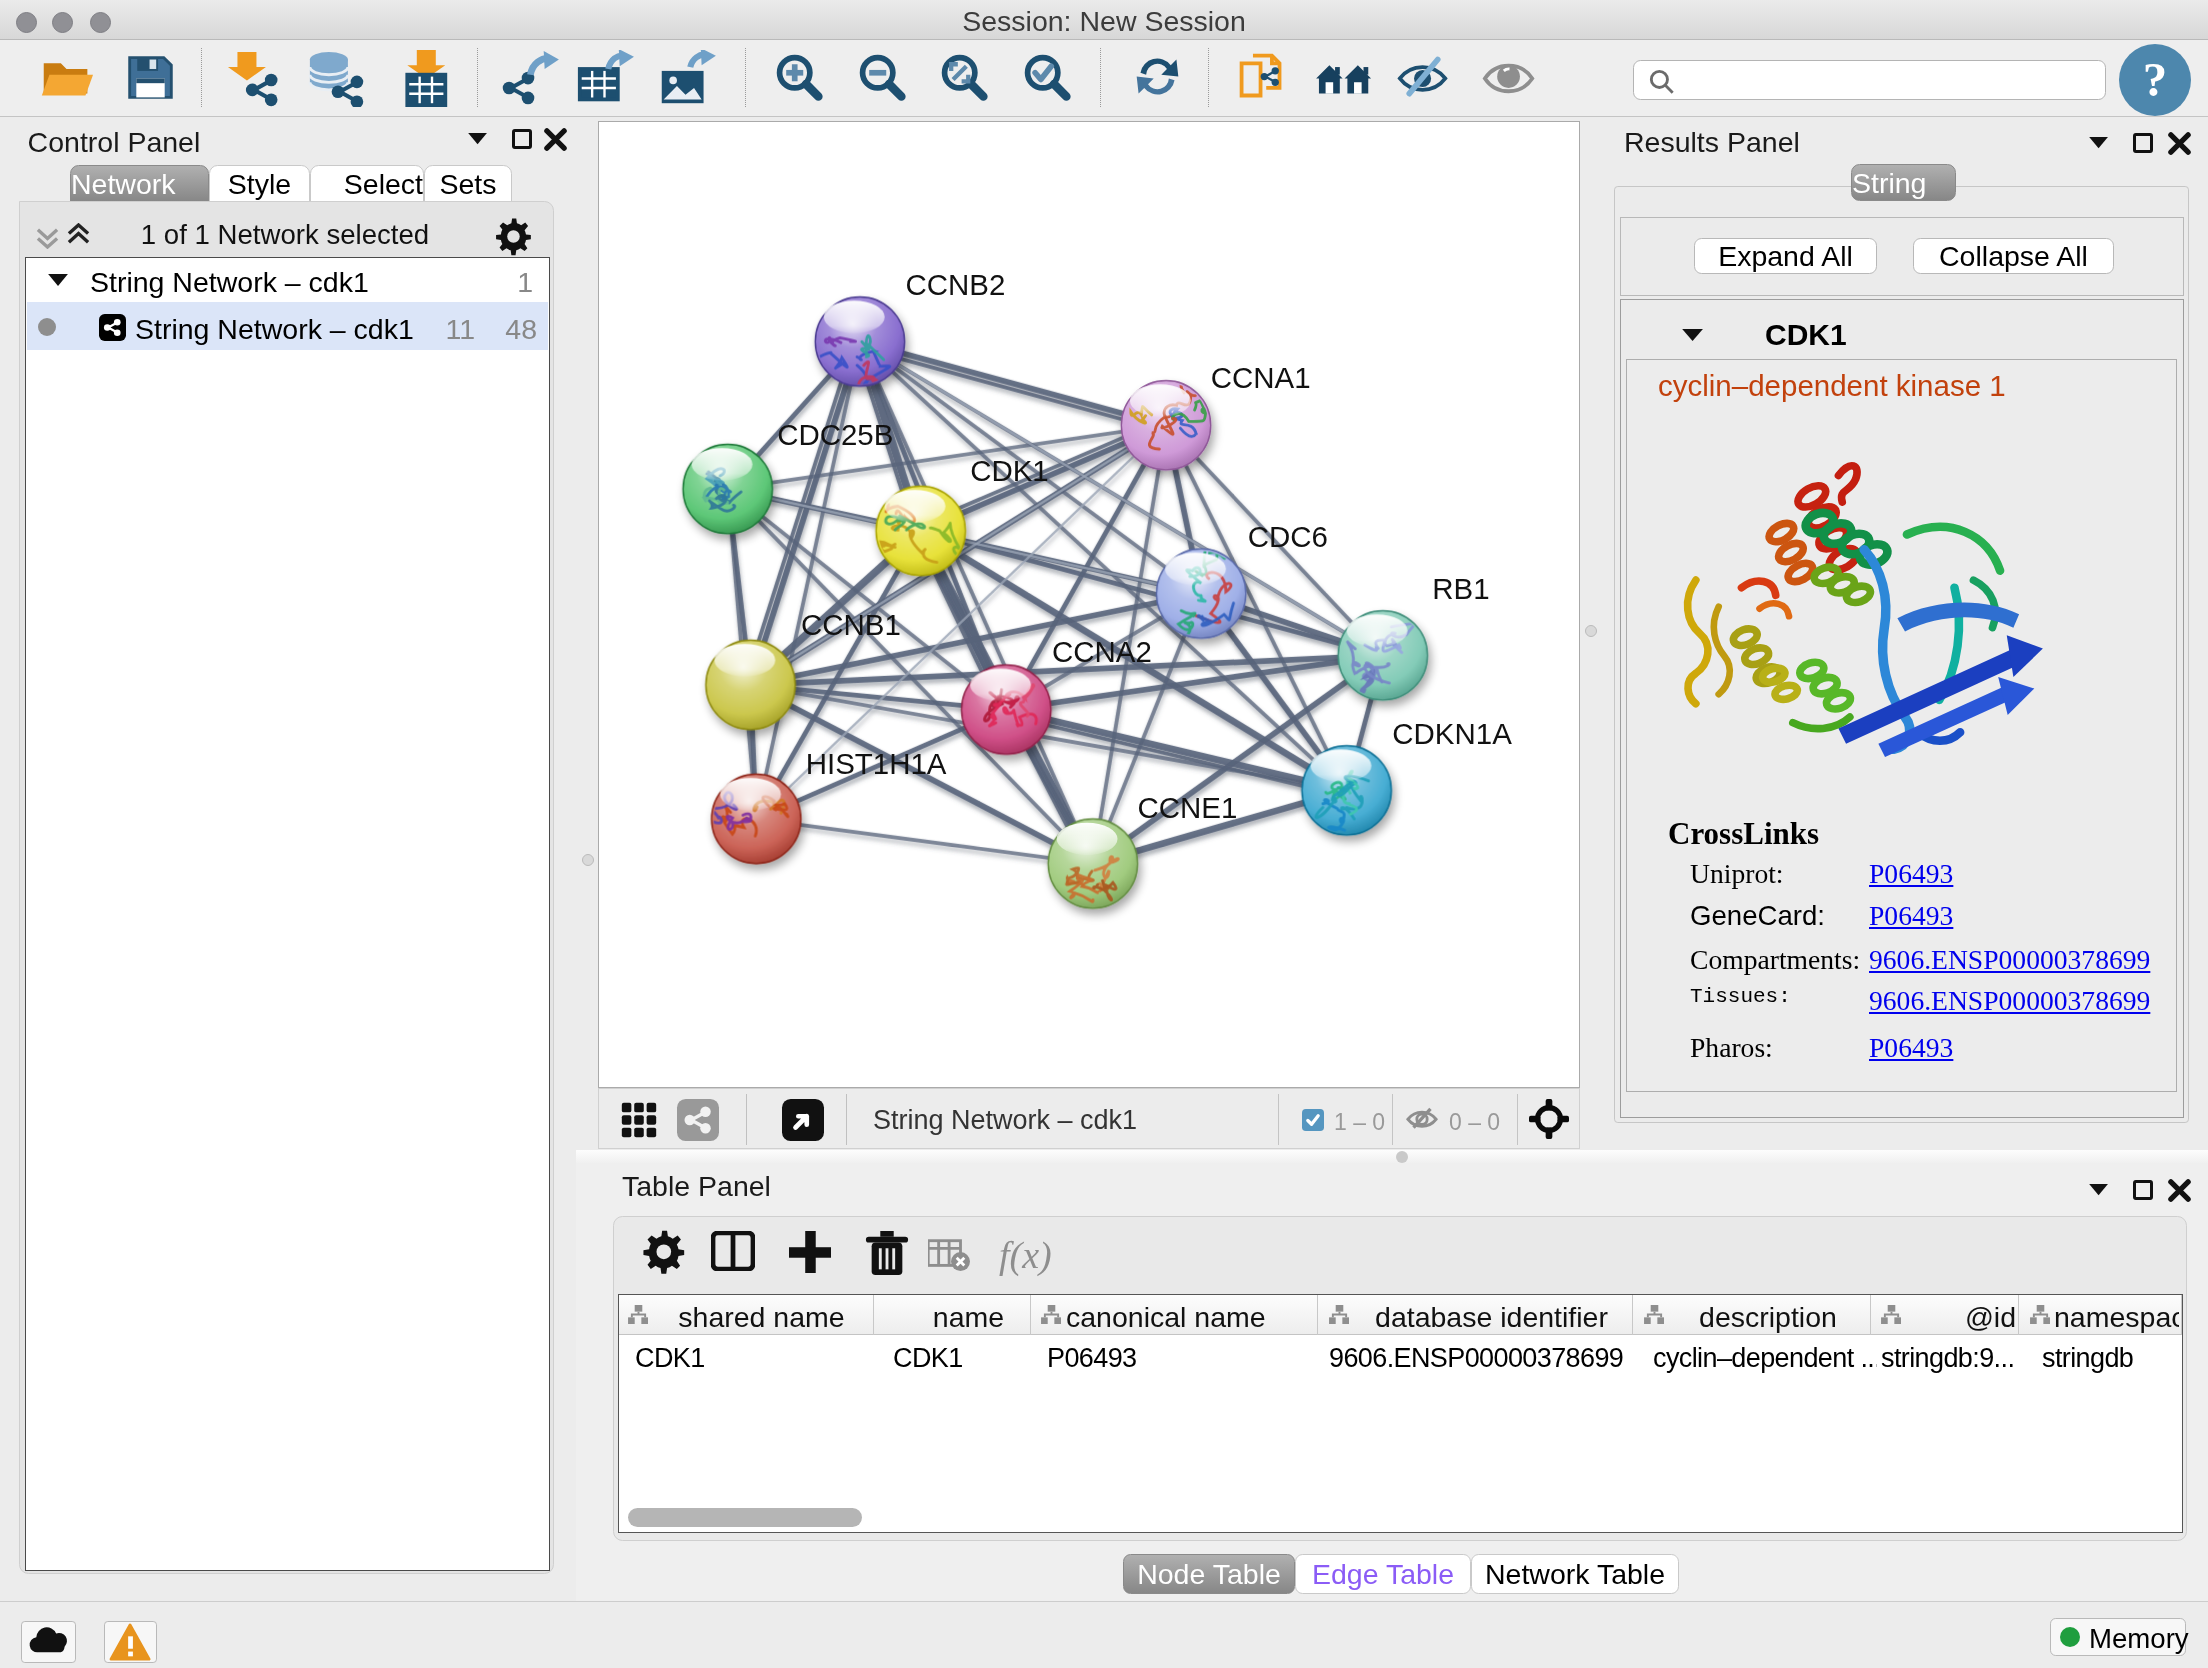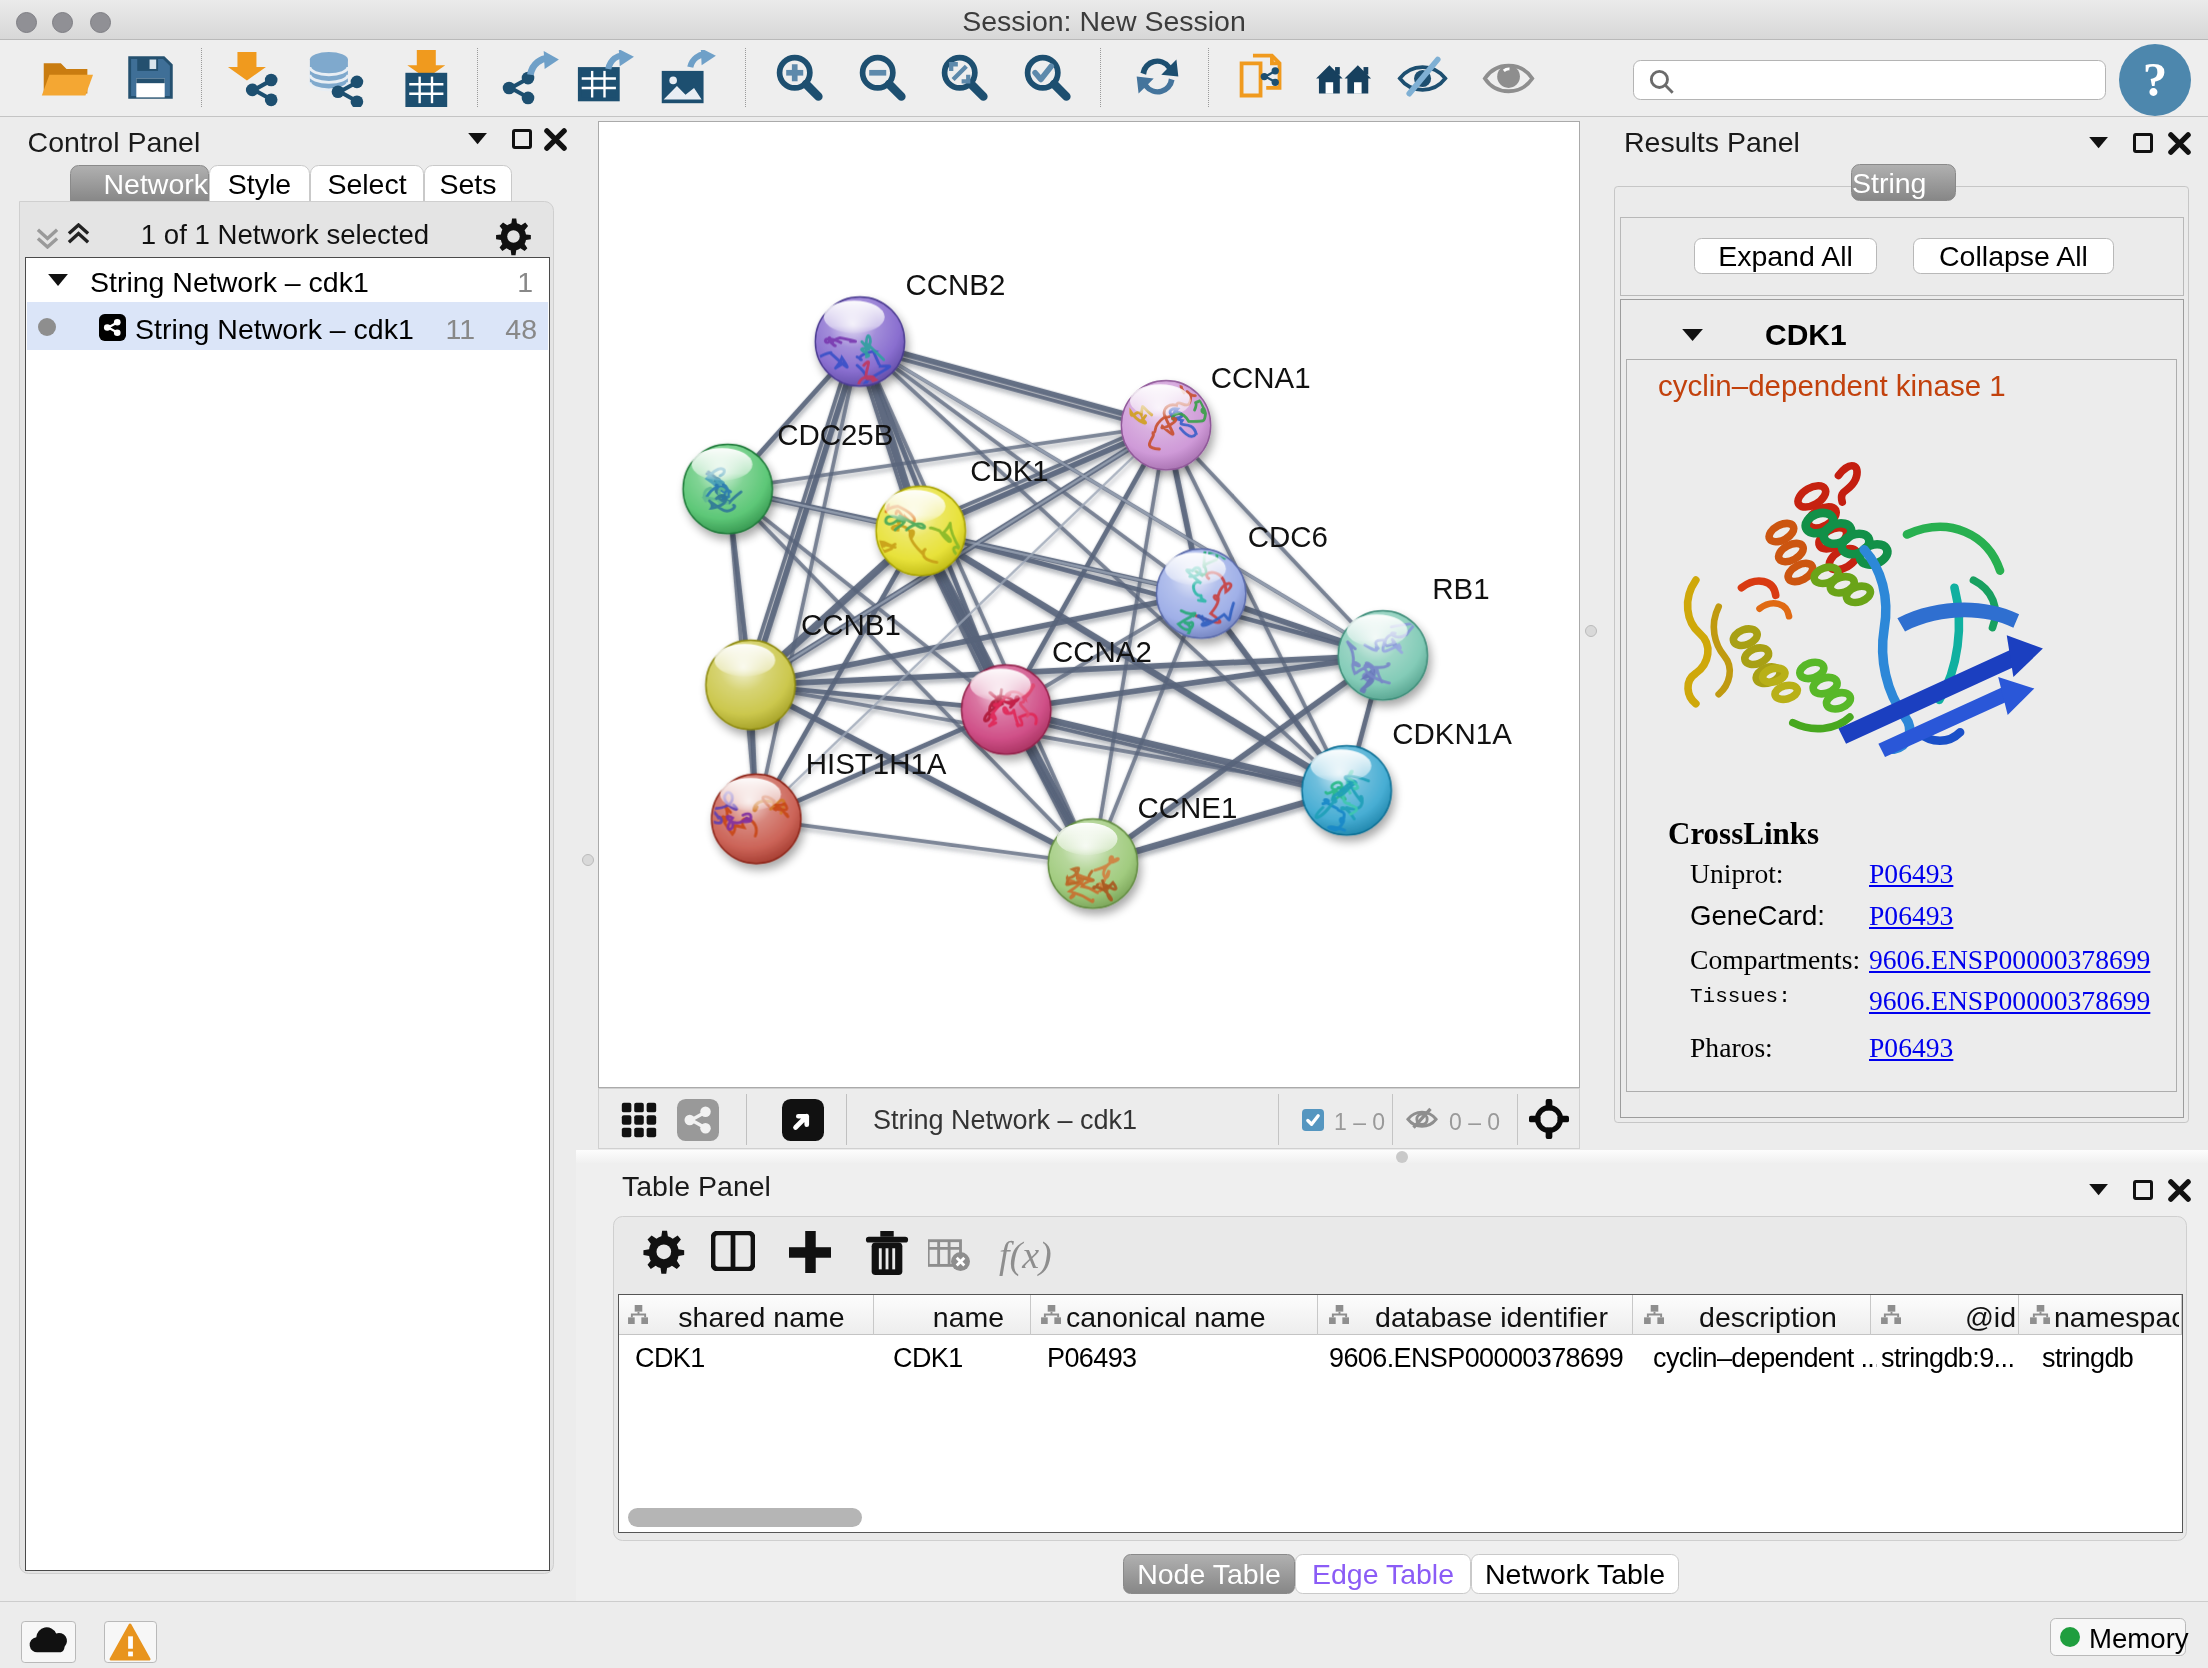--- a/index.html
+++ b/index.html
@@ -170,23 +170,23 @@
 <div style="position:absolute;left:2119px;top:44px;width:72px;height:72px;border-radius:50%;background:#4d87ad"></div>
 <div style="position:absolute;left:2119px;top:44px;width:72px;height:72px;text-align:center;font-size:49px;font-weight:bold;color:#fff;line-height:72px;font-family:'Liberation Serif',serif">?</div>
 <div style="position:absolute;left:27.6px;top:126px;font-size:28.5px;color:#1a1a1a">Control Panel</div>
 <svg style="position:absolute;left:468px;top:131px" width="21" height="15" viewBox="0 0 22 16">
     <path d="M0 2 L20 2 L10 14 Z" fill="#111"></path>
   </svg>
 <div style="position:absolute;left:512px;top:129px;width:20px;height:20px;border:3.3px solid #111;border-radius:2.9px"></div>
 <svg style="position:absolute;left:544px;top:128px" width="23" height="23" viewBox="0 0 24 24">
     <path d="M3 3 L21 21 M21 3 L3 21" stroke="#111" stroke-width="5.5" stroke-linecap="round"></path>
   </svg>
-<div style="position:absolute;left:70px;top:165px;width:139px;height:37px;background:linear-gradient(#b0b0b0,#878787);color:#fff;border:1px solid #8a8a8a;border-radius:8.6px 8.6px 0 0;text-align:right;font-size:28.5px;line-height:36px">Network</div>
+<div style="position:absolute;left:70px;top:165px;width:139px;height:37px;background:linear-gradient(#b0b0b0,#878787);color:#fff;border:1px solid #8a8a8a;border-radius:8.6px 8.6px 0 0;text-align:left;font-size:28.5px;line-height:36px">Network</div>
 <div style="position:absolute;left:209px;top:165px;width:101px;height:37px;background:#fff;color:#000;border:1px solid #c9c9c9;border-radius:8.6px 8.6px 0 0;text-align:center;font-size:28.5px;line-height:36px">Style</div>
-<div style="position:absolute;left:310px;top:165px;width:114px;height:37px;background:#fff;color:#000;border:1px solid #c9c9c9;border-radius:8.6px 8.6px 0 0;text-align:center;font-size:28.5px;line-height:36px">Select</div>
+<div style="position:absolute;left:310px;top:165px;width:114px;height:37px;background:#fff;color:#000;border:1px solid #c9c9c9;border-radius:8.6px 8.6px 0 0;text-align:right;font-size:28.5px;line-height:36px">Select</div>
 <div style="position:absolute;left:424px;top:165px;width:88px;height:37px;background:#fff;color:#000;border:1px solid #c9c9c9;border-radius:8.6px 8.6px 0 0;text-align:center;font-size:28.5px;line-height:36px">Sets</div>
 <div style="position:absolute;left:19px;top:201px;width:535px;height:1373px;background:#e4e4e4;border:1px solid #cfcfcf;border-radius:0 9.5px 9.5px 9.5px"></div>
 <svg style="position:absolute;left:36px;top:223px" width="23" height="26" viewBox="0 0 24 27">
     <path d="M2 16 L12 25 L22 16" stroke="#9a9a9a" stroke-width="3.5" fill="none"></path>
     <path d="M2 7 L12 16 L22 7" stroke="#9a9a9a" stroke-width="3.5" fill="none"></path>
   </svg>
 <svg style="position:absolute;left:67px;top:223px" width="23" height="26" viewBox="0 0 24 27">
     <path d="M2 11 L12 2 L22 11" stroke="#222" stroke-width="3.5" fill="none"></path>
     <path d="M2 20 L12 11 L22 20" stroke="#222" stroke-width="3.5" fill="none"></path>
   </svg>

